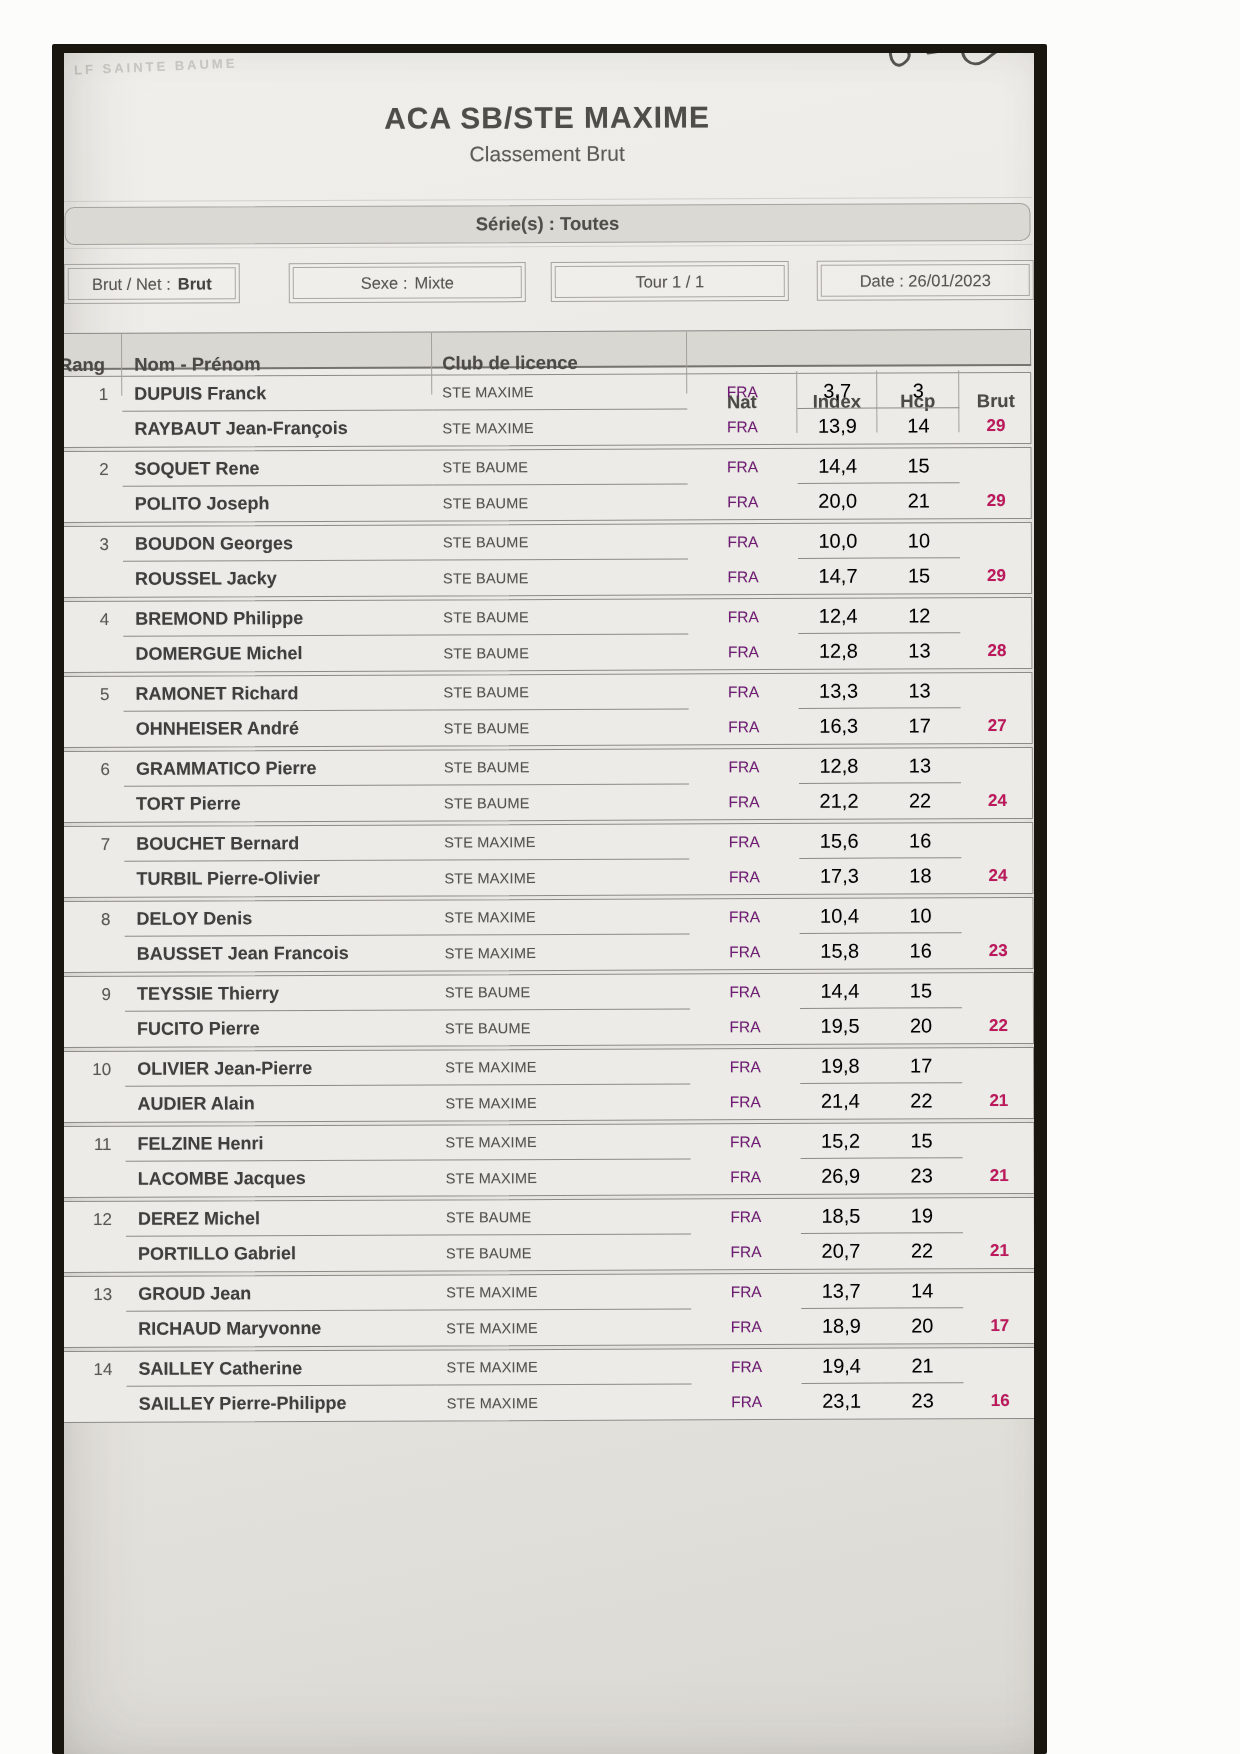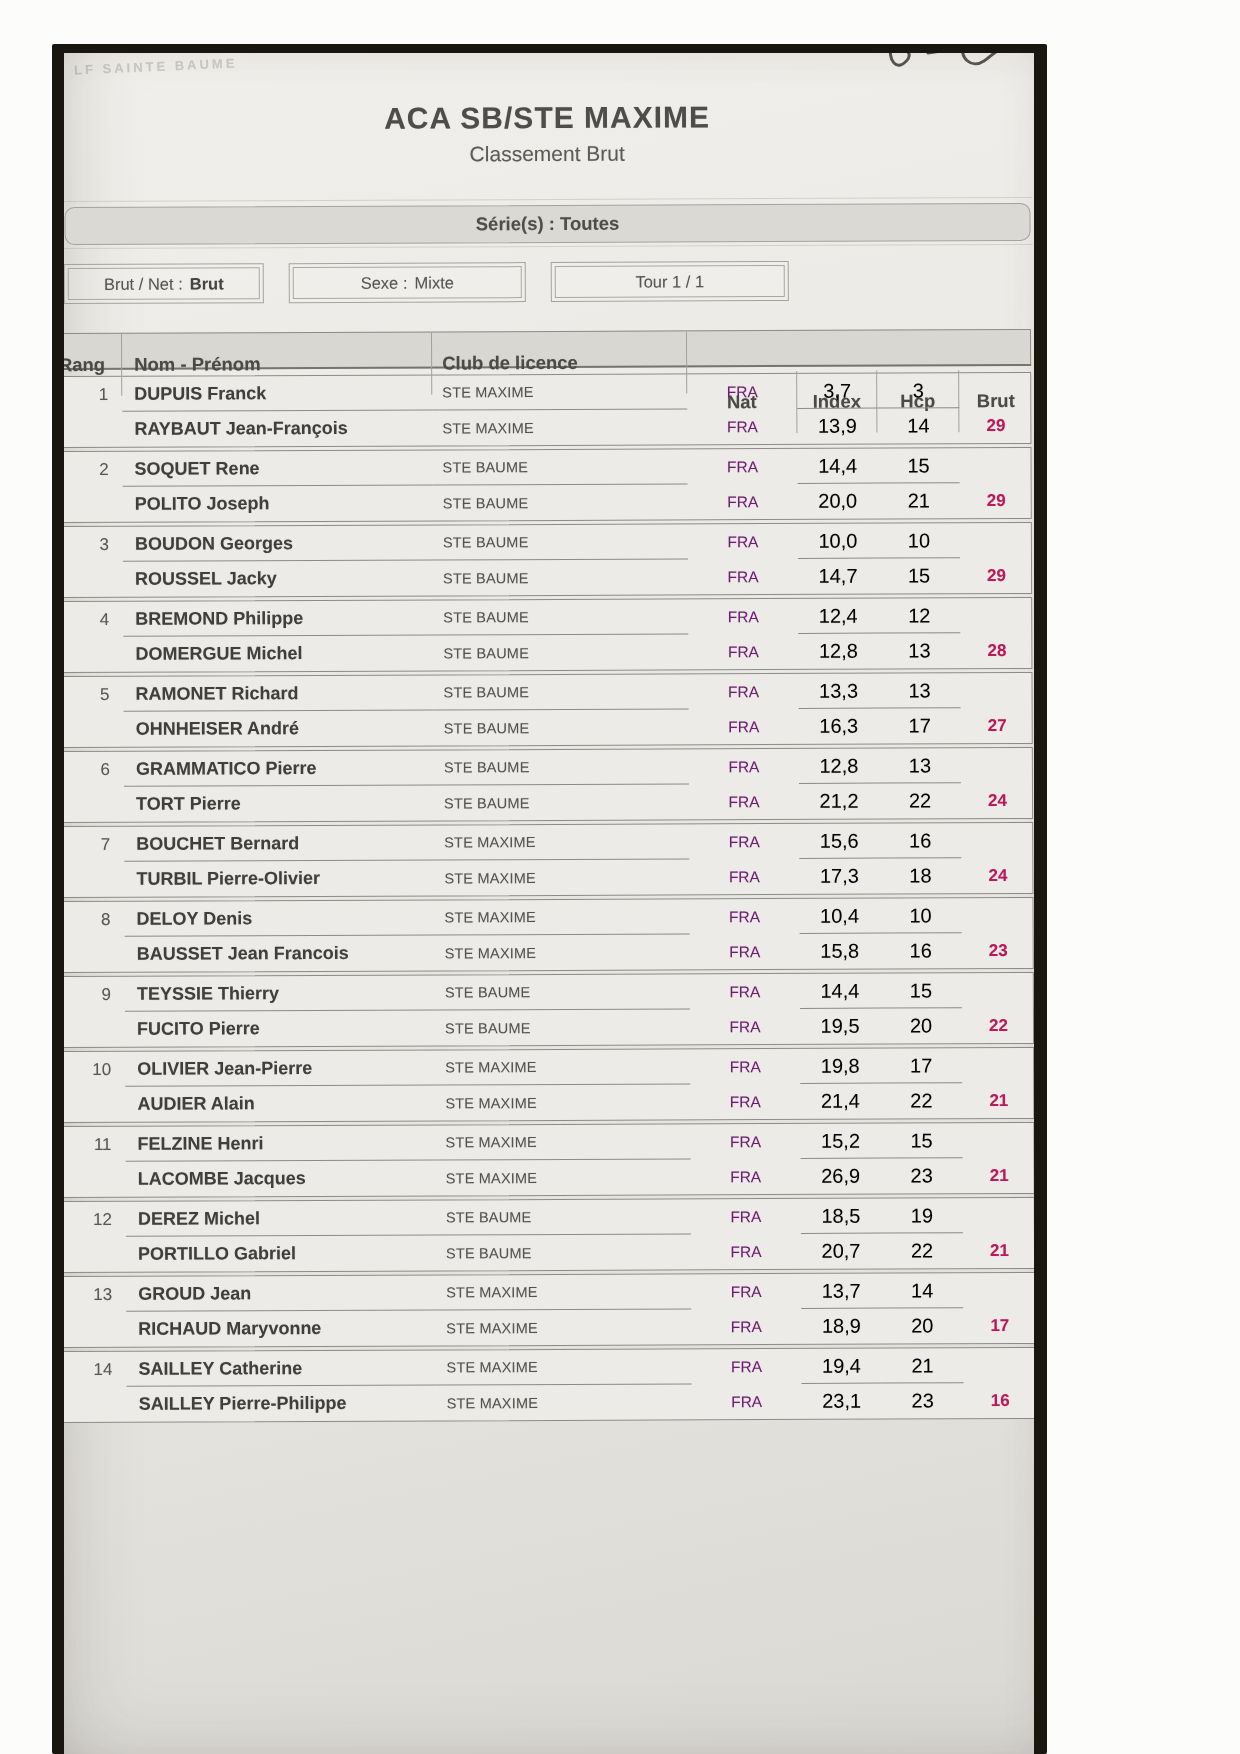--- a/index.html
+++ b/index.html
@@ -25,21 +25,21 @@
   .hairline{position:absolute;left:0;right:0;border-top:1px solid #bcbab5;opacity:.55;}
   .series-bar{position:absolute;top:152px;left:2px;right:2px;height:36px;border:1px solid #a5a39e;
               border-radius:10px;background:#dbd9d4;display:flex;align-items:center;justify-content:center;}
   .series-bar span{font-size:18.5px;font-weight:bold;color:#504e4b;}
 
   .filters{position:absolute;top:209px;left:0;right:0;height:40px;}
   .fbox{position:absolute;top:0;height:40px;border:1px solid #a5a39e;background:rgba(255,255,255,.12);box-sizing:border-box;}
   .fbox-in{position:absolute;inset:3px;border:1px solid #aaa8a3;display:flex;align-items:center;justify-content:center;gap:7px;
            font-size:16.5px;color:#585653;white-space:nowrap;}
   .fbox-in b{color:#464441;}
-  .fb1{left:1px;width:200px;} .fb2{left:226px;width:237px;} .fb3{left:488px;width:238px;} .fb4{left:754px;width:217px;}
+  .fb1{left:1px;width:176px;} .fb2{left:226px;width:237px;} .fb3{left:488px;width:238px;} .fb4{left:754px;width:217px;}
 
   
   .tbl{position:absolute;top:278px;left:-30px;width:998px;}
   .prow{display:grid;grid-template-columns:88px 310px 255px 110px 80px 82px 73px;height:35px;}
   .prow>div{height:100%;display:flex;align-items:center;box-sizing:border-box;}
   .thead{height:34px;background:#d9d7d2;border:1px solid #8d8b87;border-bottom:2px solid #76746f;}
   .thead>div{font-weight:bold;font-size:18.5px;color:#4c4a47;border-right:1px solid #a3a19c;}
   .thead>div:last-child{border-right:none;}
   .teams{margin-top:6px;}
   .team{height:72px;border:1px solid #8d8b87;background:#ecebe7;margin-bottom:3px;box-sizing:border-box;}
@@ -87,20 +87,25 @@
             <div class="fbox-in">
               <span>Sexe :</span>
               <span>Mixte</span>
             </div>
           </div>
           <div class="fbox fb3">
             <div class="fbox-in">
                 <span>Tour 1 / 1</span>
               </div>
           </div>
+          <div class="fbox fb4">
+            <div class="fbox-in">
+                <span>Date : 26/01/2023</span>
+              </div>
+          </div>
         </div>
 
         <div class="tbl">
           <div class="prow thead">
             <div class="th-rank">Rang</div>
             <div class="th-name">Nom - Prénom</div>
             <div class="th-club">Club de licence</div>
             <div class="th-c">Nat</div>
             <div class="th-c">Index</div>
             <div class="th-c">Hcp</div>

